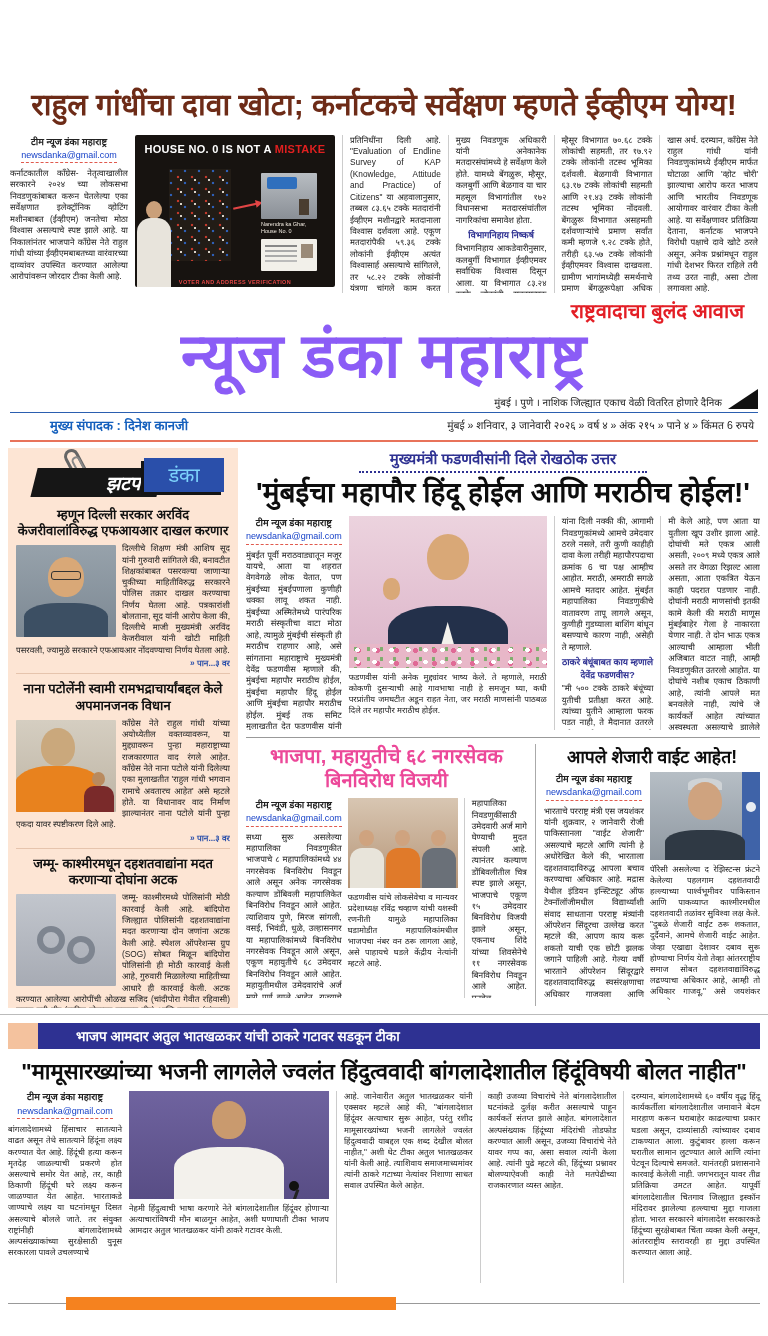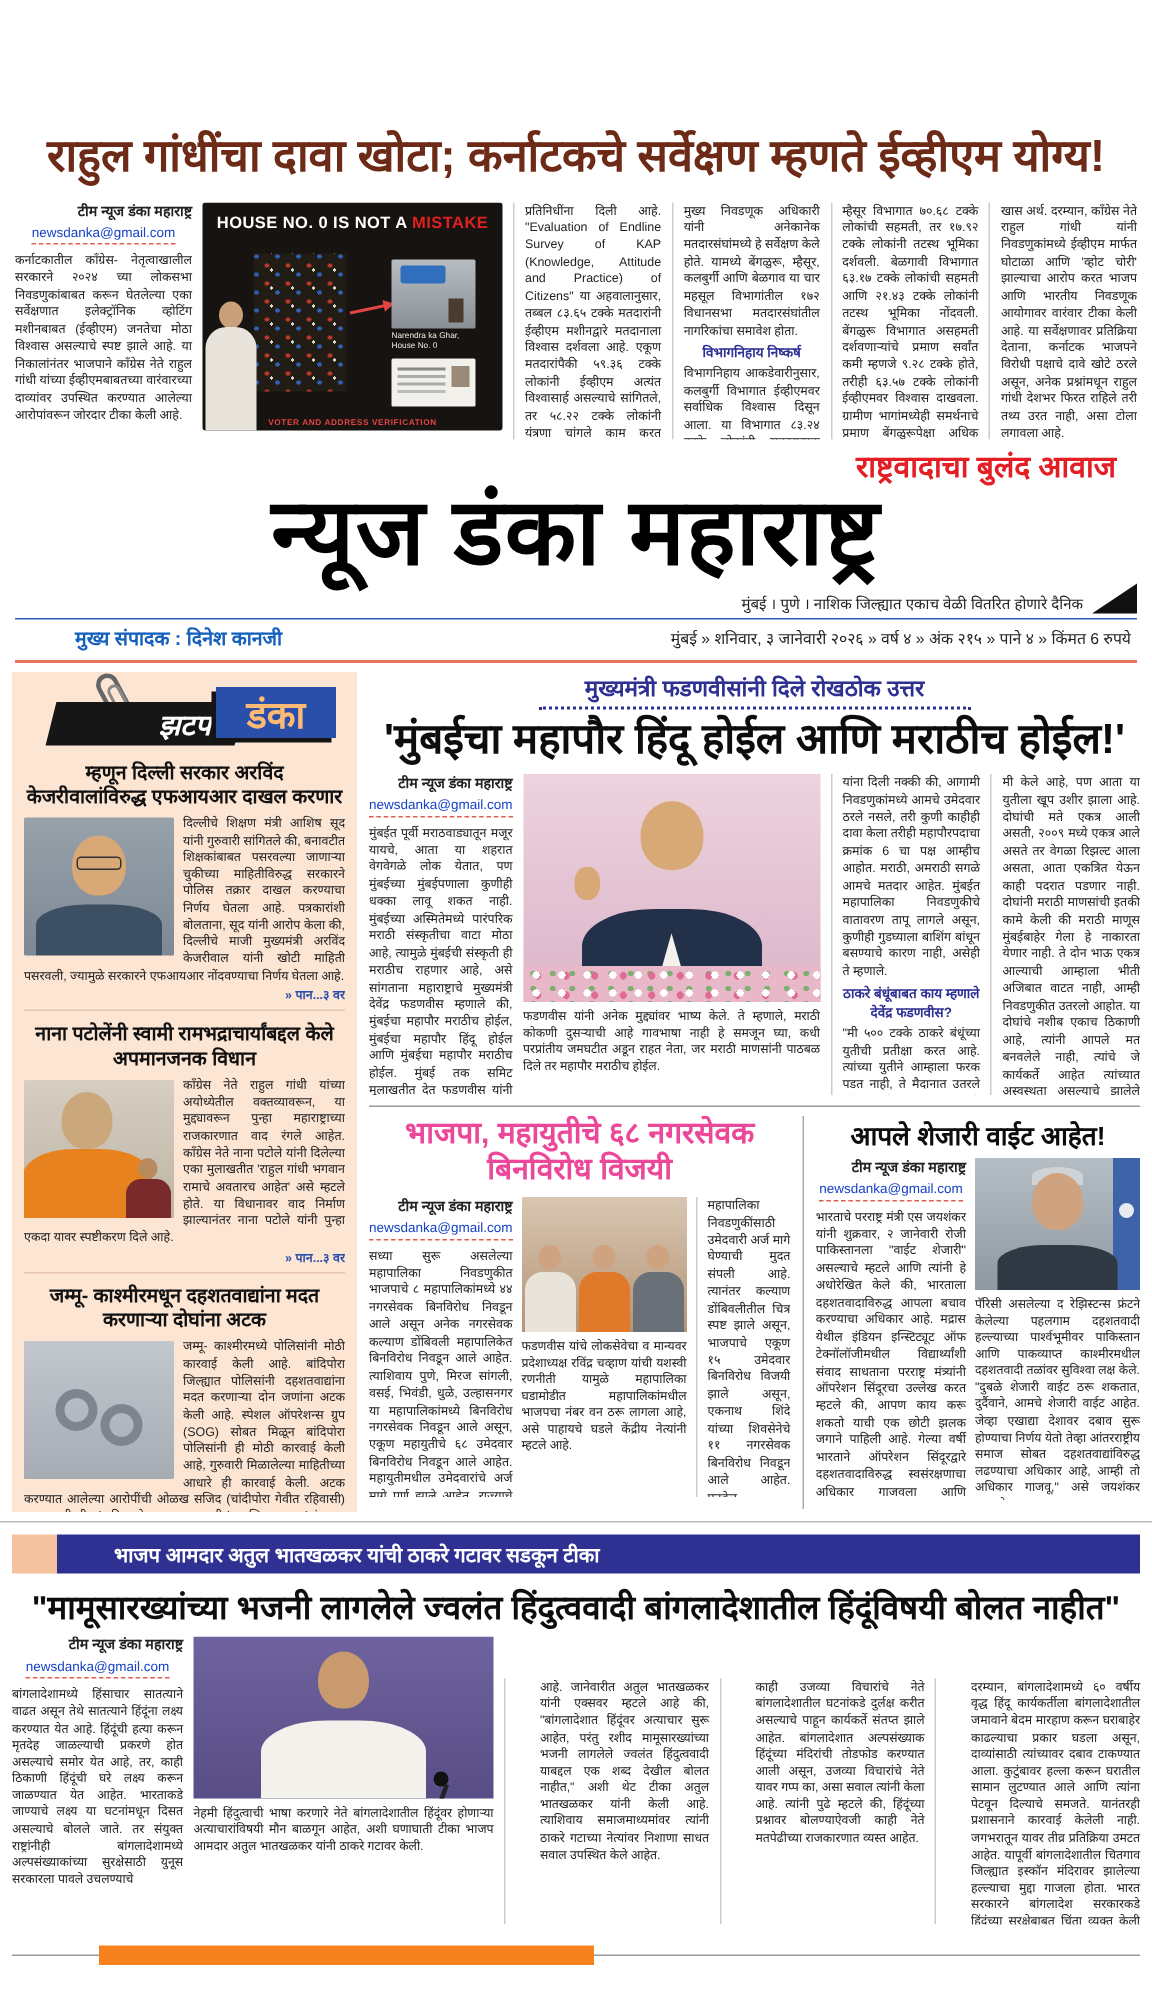--- a/index.html
+++ b/index.html
@@ -7,21 +7,21 @@
   body { height:1336px; font-family:"Liberation Sans","DejaVu Sans",sans-serif; color:#1a1a1a; overflow:hidden; position:relative; }
 
   
   .top-story { padding:88px 10px 0; }
   .top-headline { text-align:center; color:#6d2b17; font-weight:800; font-size:30px; line-height:1.15; }
   .top-cols { display:flex; gap:7px; margin-top:12px; height:158px; overflow:hidden; }
   .tcol { font-size:8.3px; line-height:1.38; text-align:justify; color:#222; }
   .tcol.sep { border-left:1px solid #ccc; padding-left:7px; }
   .tc1 { flex:0 0 118px; }
   .tcf { flex:1; }
-  .byline { text-align:right; font-weight:bold; font-size:9.5px; margin-bottom:1px; }
+  .byline { text-align:center; font-weight:bold; font-size:9.5px; margin-bottom:1px; }
   .email { text-align:center; color:#1742c8; font-size:9px; border-bottom:1px dashed #e05a4e; width:fit-content; margin:0 auto 5px; padding-bottom:1px; }
   .sub-blue { color:#2e3192; font-weight:bold; text-align:center; font-size:9px; margin:3px 0 2px; }
   .more-link { color:#2a4faa; font-weight:bold; text-align:right; font-size:8.3px; margin-top:2px; }
 
   
   .top-image { flex:0 0 200px; position:relative; background:#171310; height:152px; overflow:hidden; border-radius:2px; }
   .ti-title { position:absolute; top:8px; left:0; right:0; text-align:center; color:#fff; font-weight:800; font-size:11px; letter-spacing:.3px; }
   .ti-title .red { color:#e02020; }
   .ti-grid { position:absolute; left:34px; top:34px; width:62px; height:92px; background:#221c16;
     background-image:
@@ -40,42 +40,42 @@
   .ti-card:before { content:""; position:absolute; right:4px; top:5px; width:12px; height:14px; background:#9a8a78; }
   .ti-card:after { content:""; position:absolute; left:4px; top:6px; width:32px; height:2px; background:#888; box-shadow:0 5px 0 #aaa, 0 10px 0 #aaa, 0 15px 0 #bbb; }
   .ti-person { position:absolute; left:2px; bottom:0; width:34px; height:86px; }
   .ti-phead { position:absolute; top:0; left:9px; width:16px; height:18px; border-radius:50%; background:#caa07a; }
   .ti-pbody { position:absolute; top:17px; left:0; width:34px; height:70px; border-radius:14px 14px 0 0; background:#e8e4dc; }
   .ti-strip { position:absolute; bottom:2px; left:0; right:0; text-align:center; color:#e24545; font-size:5.5px; font-weight:bold; letter-spacing:.4px; }
 
   
   .masthead { padding:4px 10px 0; }
   .tagline { text-align:right; color:#e31e25; font-weight:800; font-size:20px; padding-right:14px; }
-  .paper-title { text-align:center; font-weight:800; font-size:62px; line-height:1.02; color:#000000; letter-spacing:1px; }
+  .paper-title { text-align:center; font-weight:800; font-size:62px; line-height:1.02; color:#8b5cf6; letter-spacing:1px; }
   .dist-row { display:flex; justify-content:flex-end; align-items:flex-end; gap:6px; margin-top:2px; }
   .dist { font-size:10px; color:#222; }
   .logo-tri { width:0; height:0; border-left:30px solid transparent; border-bottom:20px solid #111; }
   .mast-row2 { display:flex; justify-content:space-between; align-items:flex-start; border-top:1.5px solid #2b5fb0; margin-top:3px; padding:3px 4px 4px 40px; }
   .editor { color:#1560bd; font-weight:bold; font-size:13px; }
   .dateline { font-size:10.5px; color:#222; padding-top:2px; }
   .red-rule { border-top:2px solid #e8735a; margin:2px 0 0; }
 
   
   .content { display:flex; gap:8px; padding:6px 8px 0; }
   .sidebar { flex:0 0 230px; background:#fde5d4; padding:4px 8px 6px; height:560px; overflow:hidden; }
   .main-col { flex:1; height:560px; overflow:hidden; }
 
   
   .sb-logo { position:relative; height:46px; margin:2px 0 4px; }
   .clip { position:absolute; left:52px; top:-6px; width:15px; height:32px; border:3px solid #666; border-radius:10px; transform:rotate(-28deg); background:transparent; }
   .clip:after { content:""; position:absolute; left:2px; top:6px; width:5px; height:20px; border:2px solid #888; border-radius:6px; }
   .jz-black { position:absolute; left:18px; top:14px; width:126px; height:29px; background:#161616; transform:skewX(-14deg); display:flex; align-items:center; justify-content:flex-end; padding-right:10px; }
   .jz-black span { color:#fff; font-weight:800; font-style:italic; font-size:19px; transform:skewX(14deg); }
   .jz-blue { position:absolute; right:6px; top:4px; width:80px; height:34px; background:#2a4faa; display:flex; align-items:center; justify-content:center; box-shadow:-3px 3px 0 #141414; }
-  .jz-blue span { color:#fdba74; font-weight:700; font-size:25px; }
+  .jz-blue span { color:#7dd3fc; font-weight:400; font-size:20px; }
 
   .sb-head { font-size:13px; font-weight:800; text-align:center; line-height:1.25; margin:7px 0 4px; color:#111; }
   .sb-body { font-size:8.3px; line-height:1.36; text-align:justify; color:#222; overflow:hidden; }
   .sb-photo { float:left; width:100px; height:92px; margin:2px 6px 1px 0; position:relative; overflow:hidden; border-radius:1px; }
   .sb-item { border-bottom:1px solid #e6c4ad; padding-bottom:4px; margin-bottom:2px; }
   .sb-item:last-child { border-bottom:none; }
 
   
   .portrait { position:relative; overflow:hidden; }
   .p-head { position:absolute; left:50%; transform:translateX(-50%); border-radius:50% 50% 46% 46%; background:#d9a877; }
@@ -143,21 +143,21 @@
   .ph-jai .flag:after { content:""; position:absolute; left:4px; top:30px; width:10px; height:10px; border-radius:50%; background:#e8ecf2; }
 
   
   .b-sep { border-top:1px solid #bbb; margin:6px 0 0; }
   .kicker-bar { display:flex; margin:8px 8px 0; height:26px; }
   .kb-square { width:30px; background:#f4c29e; }
   .kb-bar { flex:1; background:#2e3192; color:#fff; font-weight:bold; font-size:13.5px; display:flex; align-items:center; padding-left:38px; }
   .b-head { text-align:center; font-size:22px; font-weight:800; line-height:1.2; margin:10px 10px 6px; color:#0d0d0d; }
   .b-row { display:flex; gap:7px; padding:0 8px; height:192px; overflow:hidden; }
   .bcol { font-size:8.2px; line-height:1.36; text-align:justify; color:#222; }
-  .bcol.sep { border-left:1px solid #ccc; padding-left:23px;margin-top:28px; }
+  .bcol.sep { border-left:1px solid #ccc; padding-left:7px; }
   .bfirst { flex:0 0 114px; }
   .bphoto-wrap { flex:0 0 200px; }
   .ph-mla { width:200px; height:108px; background:linear-gradient(#6f639f,#584d85); }
   .ph-mla .p-head { width:34px; height:38px; top:10px; background:#c99a6e; }
   .ph-mla .p-body { width:110px; height:52px; background:#f3f1ec; }
   .ph-mla .mic { position:absolute; right:30px; bottom:8px; width:10px; height:10px; border-radius:50%; background:#111; }
   .ph-mla .mic:after { content:""; position:absolute; top:8px; left:4px; width:3px; height:20px; background:#222; transform:rotate(20deg); }
   .bflex { flex:1; }
 
   .footer { position:relative; margin:14px 8px 0; height:15px; }

